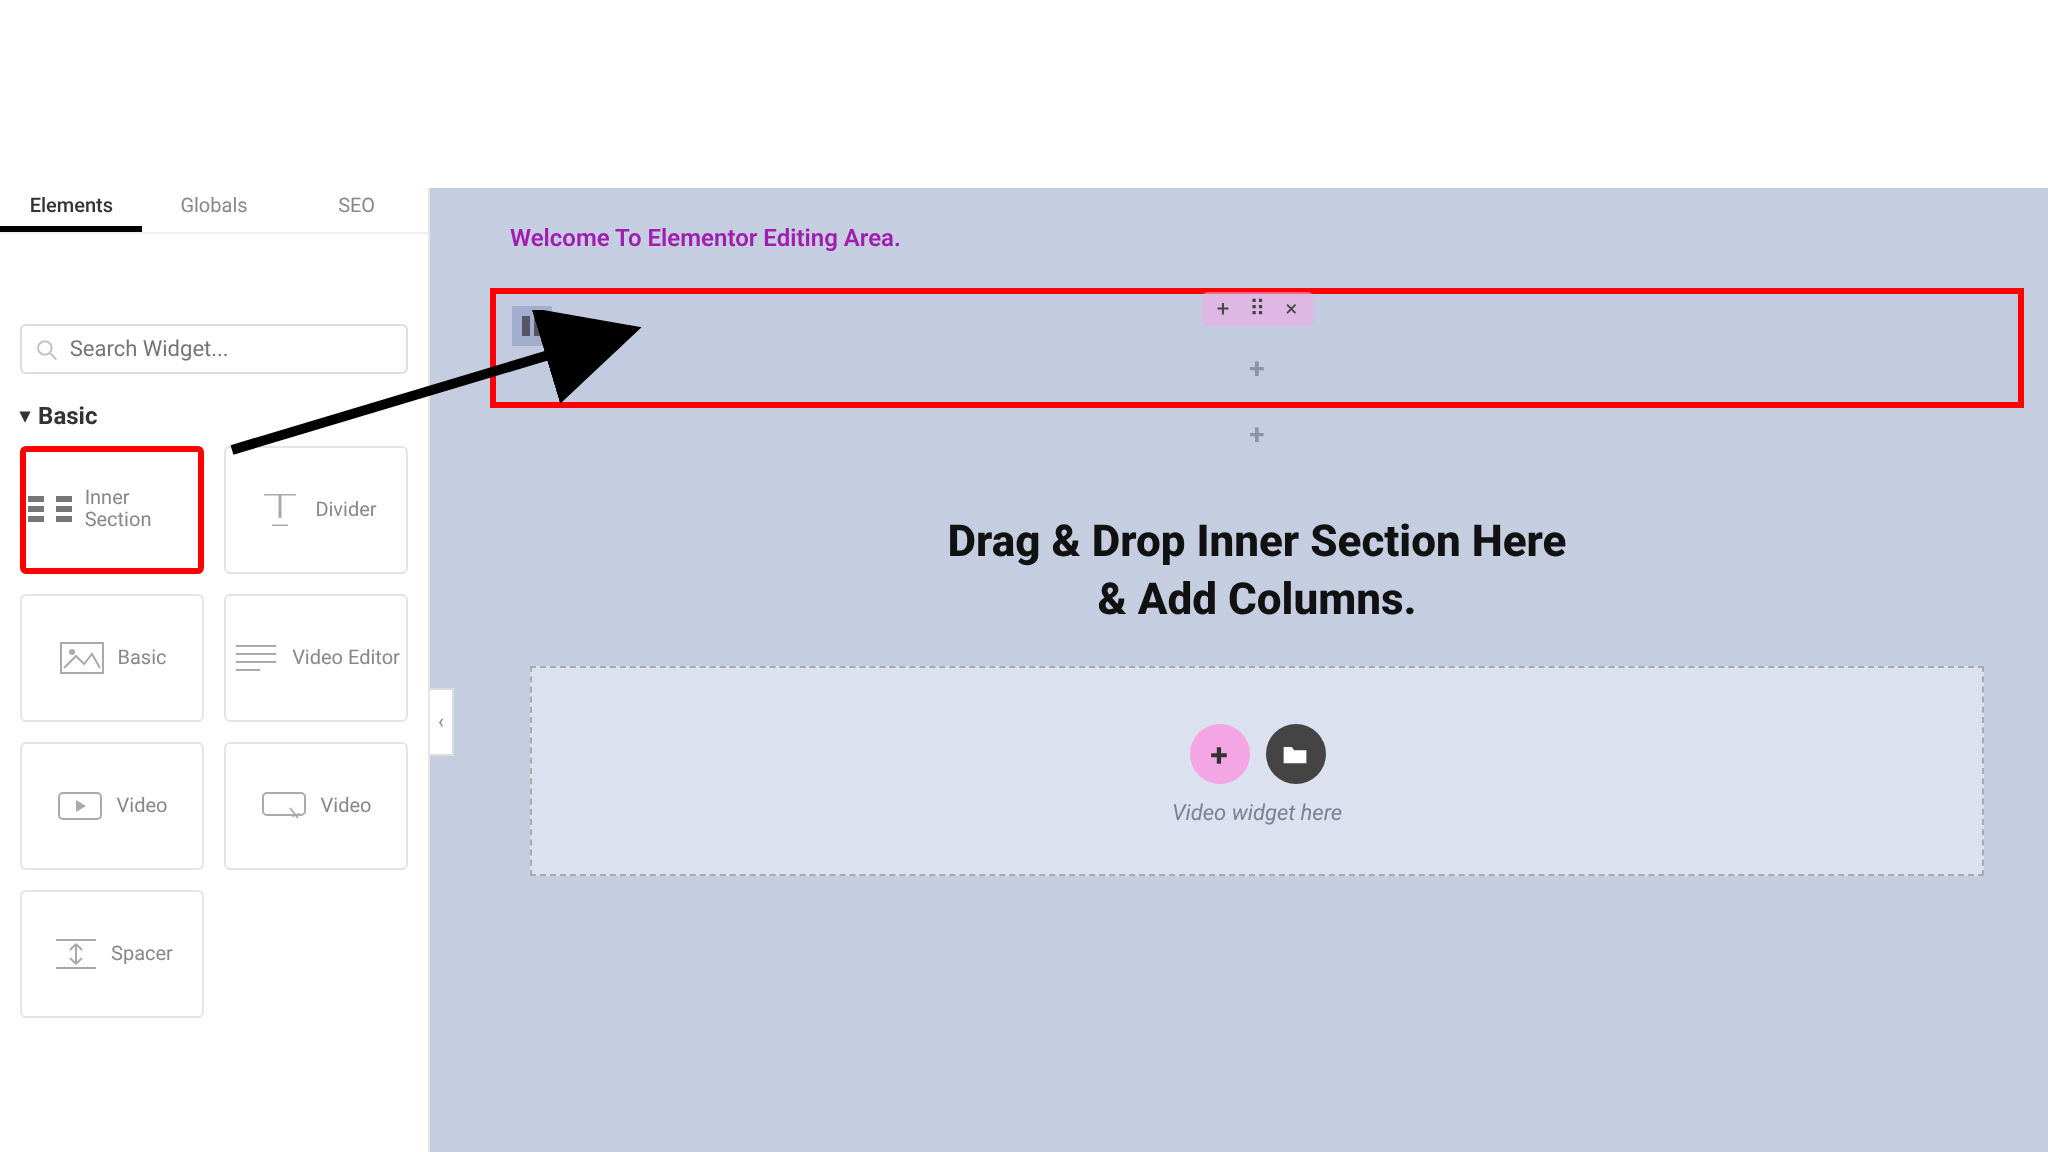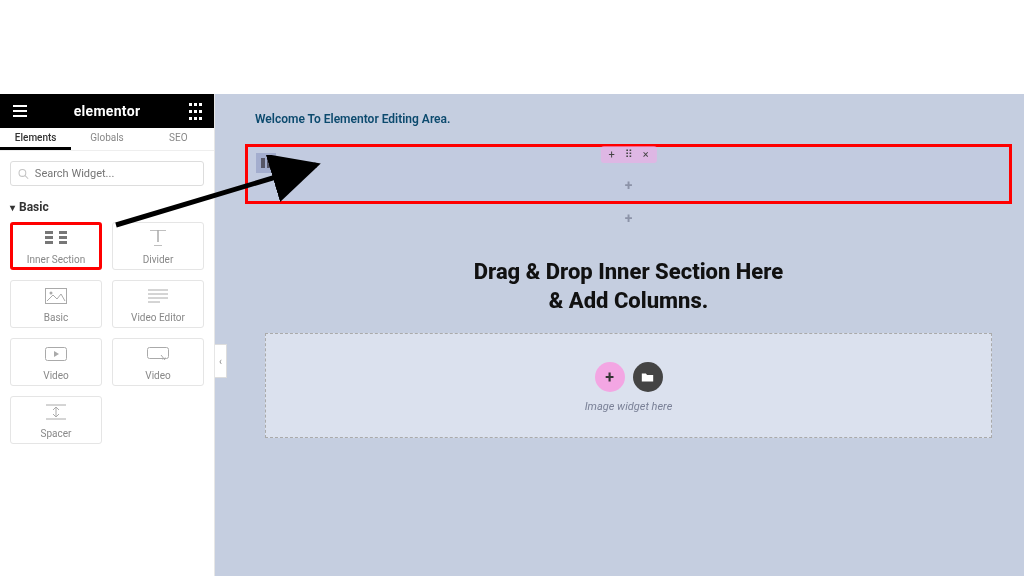--- a/index.html
+++ b/index.html
@@ -14,37 +14,37 @@
 .sb-header .burger svg line { stroke: #fff; stroke-width: 2; }
 .sb-header .brand { flex: 1; text-align: center; font-weight: 700; font-size: 14px; letter-spacing: .3px; }
 .sb-header .grid-btn { width: 24px; height: 24px; display: flex; align-items: center; justify-content: center; cursor: pointer; }
 .sb-header .dot { width: 3px; height: 3px; background: #fff; display: inline-block; margin: 1px; }
 
 .sb-tabs { display: flex; border-bottom: 1px solid #eee; }
 .sb-tab { flex: 1; text-align: center; padding: 4px 0; font-size: 10px; color: #888; cursor: pointer; }
 .sb-tab.active { color: #333; font-weight: 500; border-bottom: 3px solid #000; }
 
 .sb-search { padding: 10px 10px 6px; }
-.sb-search .box { border: 1px solid #ddd; border-radius: 3px; padding: 5px 7px; display: flex; align-items: center; gap: 6px; }
+.sb-search .box { border: 1px solid #ddd; border-radius: 3px; padding: 5px 7px; display: flex; align-items: center; gap: 6px; margin-top: 35px; }
 .sb-search .box svg { width: 12px; height: 12px; opacity: .5; }
 .sb-search input { border: none; outline: none; width: 100%; font-size: 11px; color: #555; }
 
 .sb-cat { padding: 8px 10px 4px; font-size: 12px; font-weight: 700; color: #333; display: flex; align-items: center; gap: 4px; }
 .sb-cat .caret { font-size: 10px; }
 
 .widgets { padding: 4px 10px; display: grid; grid-template-columns: 1fr 1fr; gap: 10px; }
-.widget { border: 1px solid #e5e5e5; border-radius: 3px; height: 48px; display: flex; flex-direction: column; align-items: center; justify-content: center; gap: 6px; cursor: grab; background: #fff; }
+.widget { border: 1px solid #e5e5e5; border-radius: 3px; height: 64px; display: flex; flex-direction: row; align-items: center; justify-content: center; gap: 6px; cursor: grab; background: #fff; }
 .widget.highlight { border: 3px solid #ff0000; }
 .widget .ico { width: 24px; height: 20px; display: flex; align-items: center; justify-content: center; color: #777; }
 .widget .lbl { font-size: 10px; color: #888; }
 
 
 .canvas-wrap { flex: 1; background: #c5cee0; position: relative; padding-left: 30px; padding-right: 12px; padding-top: 18px; }
 .collapse-toggle { position: absolute; left: 0; top: 250px; width: 12px; height: 34px; background: #fff; border: 1px solid #ddd; border-left: none; display: flex; align-items: center; justify-content: center; font-size: 10px; color: #888; cursor: pointer; }
-.intro { font-size: 12px; color: #0c4a6e; font-weight: 600; margin-bottom: 18px; margin-left: 10px; }
+.intro { font-size: 12px; color: #a21caf; font-weight: 600; margin-bottom: 18px; margin-left: 10px; }
 
 .section-red { border: 3px solid #ff0000; padding: 6px 8px 8px; position: relative; background: #c2cbe0; }
 .section-controls { position: absolute; top: -1px; left: 50%; transform: translateX(-50%); background: rgba(240,170,230,.6); padding: 2px 8px; border-radius: 3px; display: flex; gap: 10px; align-items: center; font-size: 11px; color: #444; }
 .section-controls span { cursor: pointer; }
 .col-handle { width: 20px; height: 20px; background: #a3adce; display: flex; align-items: center; justify-content: center; color: #444; font-size: 10px; margin-bottom: 4px; }
 .plus-line { text-align: center; color: #8c93a8; font-size: 14px; font-weight: 700; }
 
 .plus-below { text-align: center; color: #8c93a8; font-size: 14px; font-weight: 700; margin-top: 6px; }
 
 .annot { text-align: center; margin-top: 32px; font-size: 22px; font-weight: 800; color: #111; line-height: 1.3; }
@@ -59,43 +59,20 @@
 
 
 .arrow { position: absolute; left: 96px; top: 155px; pointer-events: none; }
 </style>
 </head>
 <body>
 
 <div class="app">
 
   <div class="sidebar">
-    <div class="sb-header">
-      <div class="burger">
-        <svg width="14" height="12">
-            <line x1="0" y1="1" x2="14" y2="1"></line>
-            <line x1="0" y1="6" x2="14" y2="6"></line>
-            <line x1="0" y1="11" x2="14" y2="11"></line>
-          </svg>
-      </div>
-      <div class="brand">elementor</div>
-      <div class="grid-btn">
-        <div style="display:grid;grid-template-columns:repeat(3,3px);gap:2px;">
-          <span class="dot"></span>
-            <span class="dot"></span>
-            <span class="dot"></span>
-          <span class="dot"></span>
-            <span class="dot"></span>
-            <span class="dot"></span>
-          <span class="dot"></span>
-            <span class="dot"></span>
-            <span class="dot"></span>
-        </div>
-      </div>
-    </div>
 
     <div class="sb-tabs">
       <div class="sb-tab active">Elements</div>
       <div class="sb-tab">Globals</div>
       <div class="sb-tab">SEO</div>
     </div>
 
     <div class="sb-search">
       <div class="box">
         <svg viewBox="0 0 16 16">
@@ -212,21 +189,21 @@
 
     <div class="dropzone">
       <div class="circles">
         <div class="circle pink">+</div>
         <div class="circle dark">
           <svg viewBox="0 0 16 16">
               <path d="M1 3 h5 l1.5 2 H15 v8 H1 Z"></path>
             </svg>
         </div>
       </div>
-      <div class="drop-txt">Image widget here</div>
+      <div class="drop-txt">Video widget here</div>
     </div>
   </div>
 </div>
 
 <svg class="arrow" width="240" height="80">
   <defs>
     <marker id="ah" markerWidth="12" markerHeight="12" refX="9" refY="5" orient="auto">
       <path d="M0,0 L10,5 L0,10 Z" fill="#000"></path>
     </marker>
   </defs>

